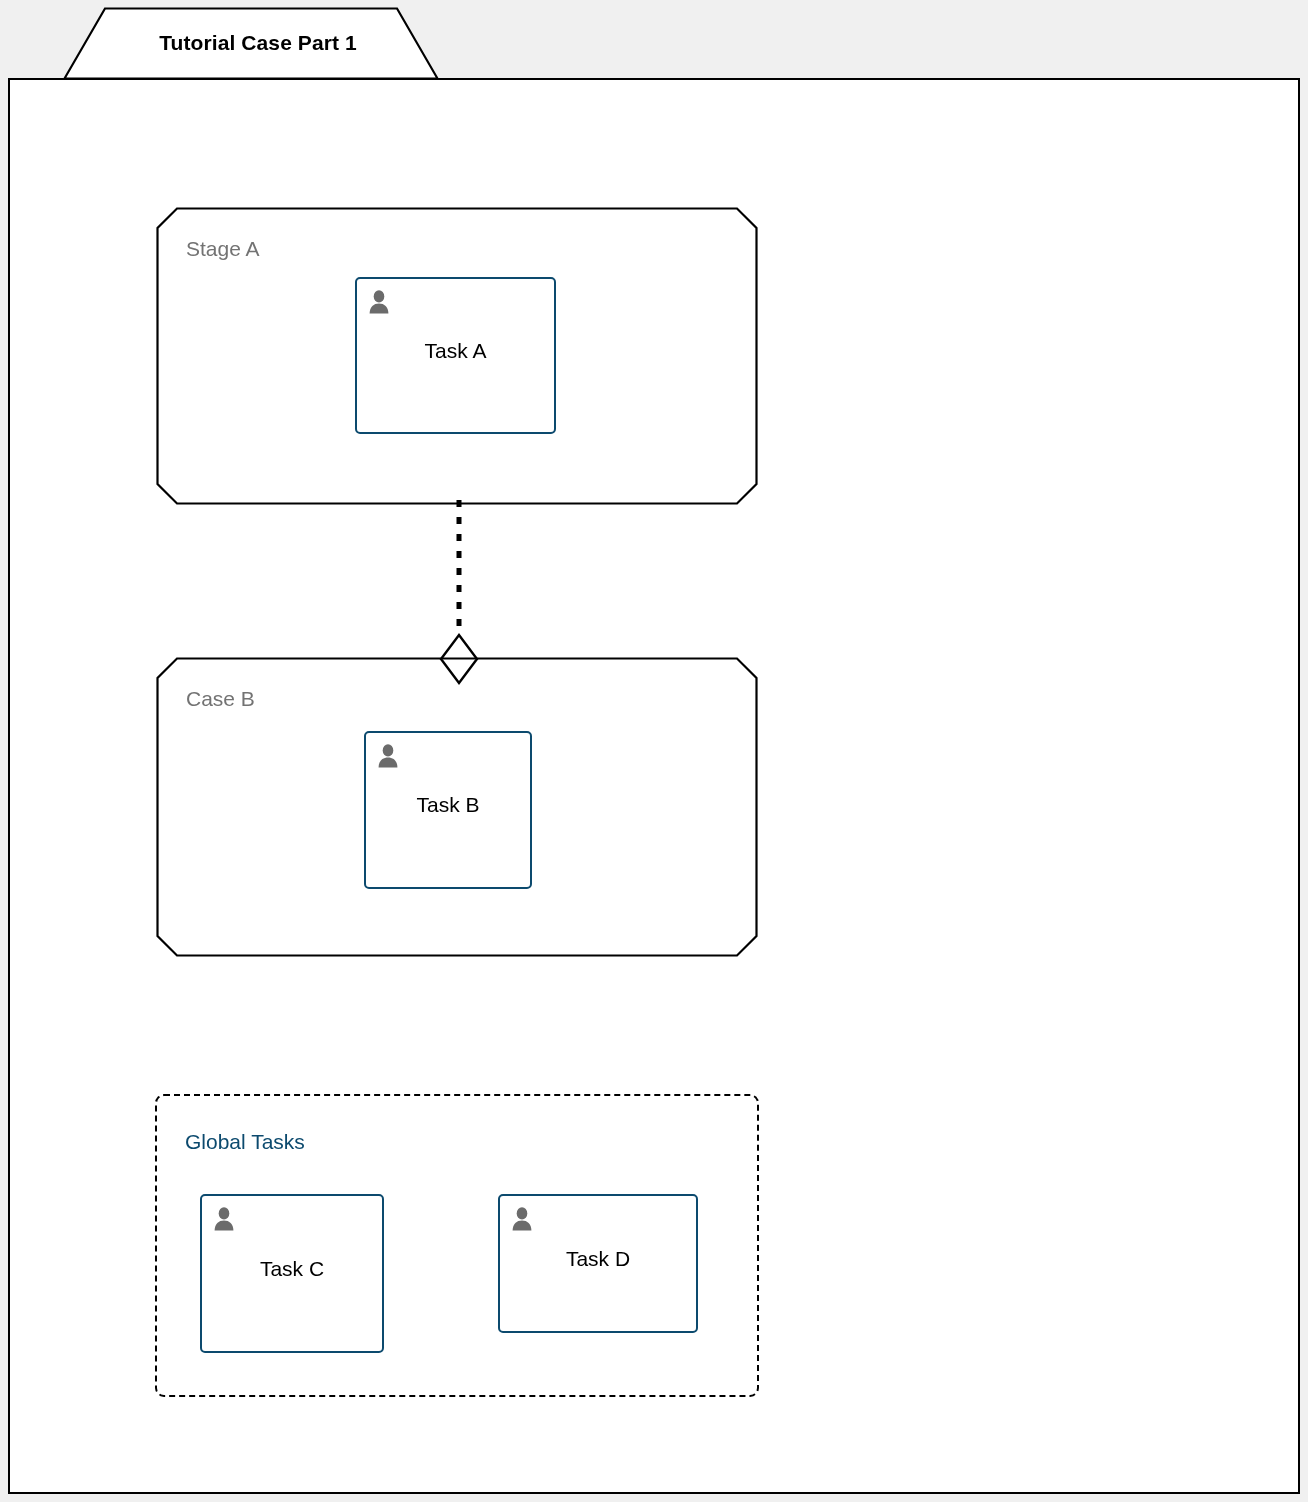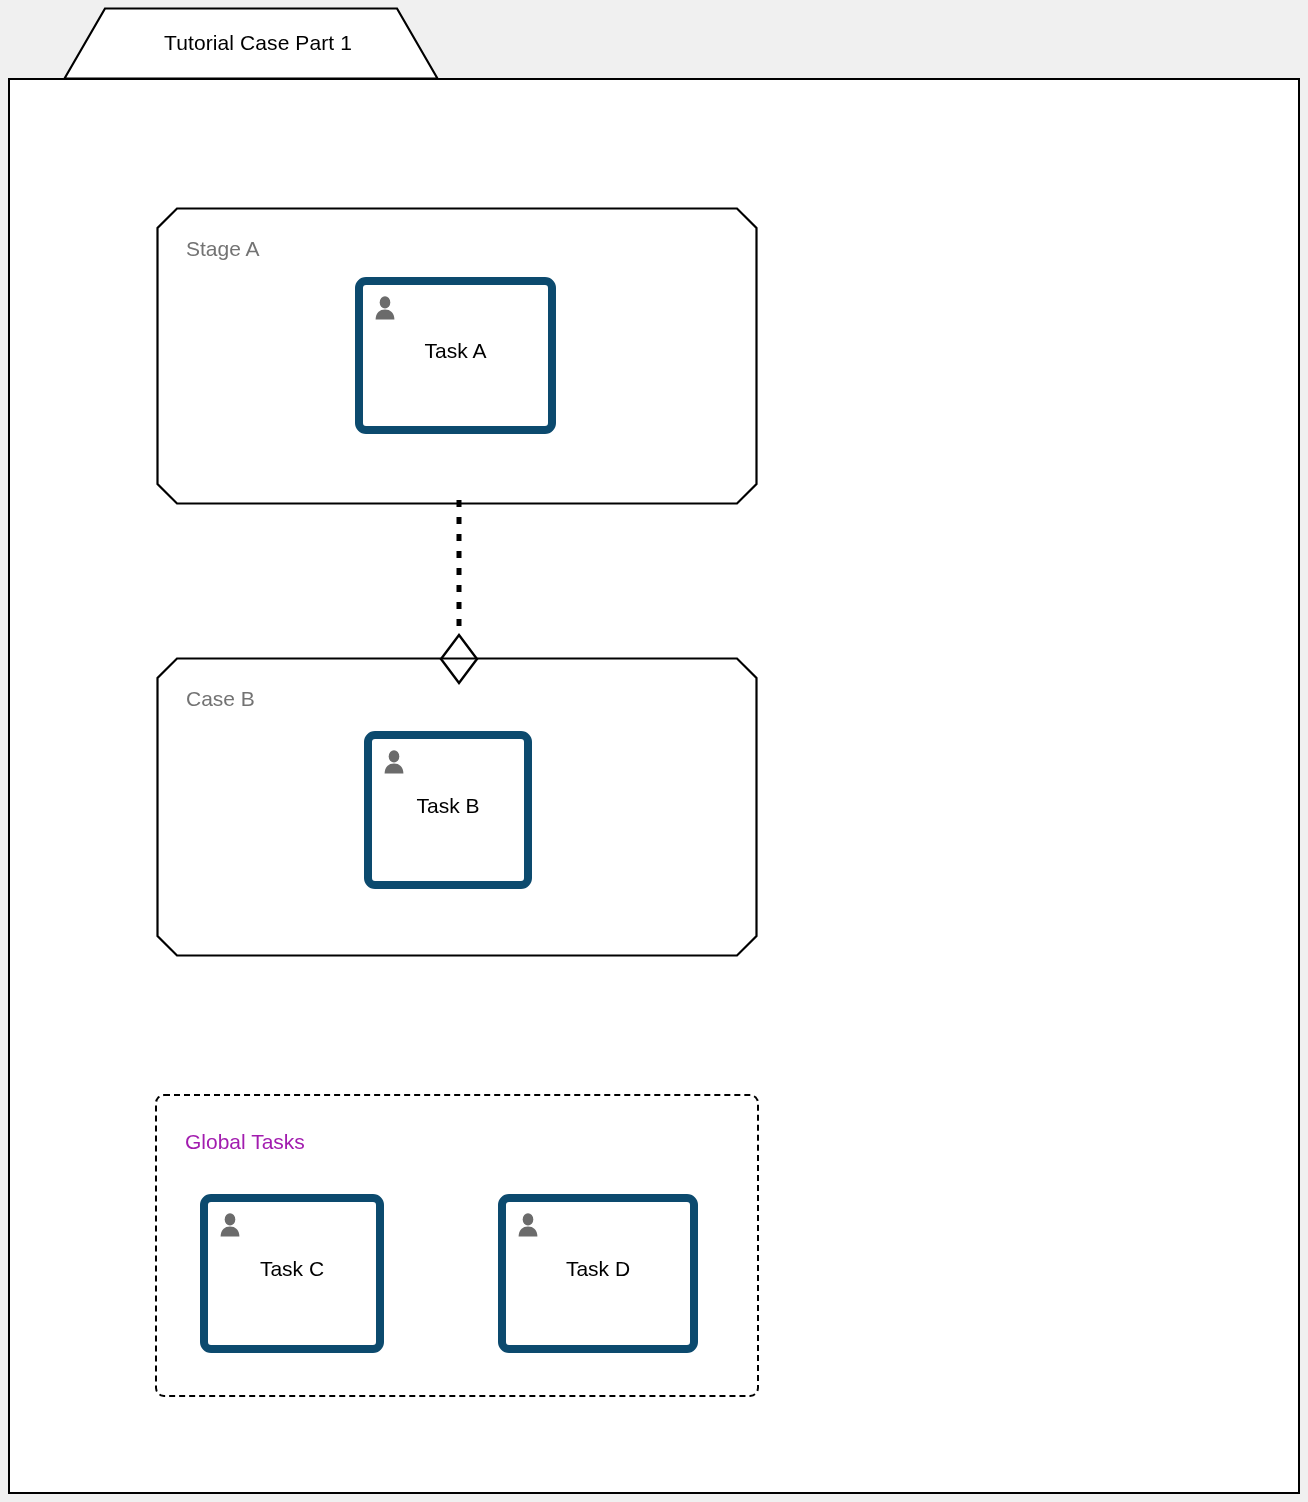--- a/index.html
+++ b/index.html
@@ -36,20 +36,21 @@
     box-sizing: border-box;
   }
 
   
   .case-tab {
     position: absolute;
     left: 63px;
     top: 7px;
     width: 376px;
     height: 91px;
+    font-weight: bold;
   }
   .case-tab svg { display: block; }
   .case-tab-label {
     position: absolute;
     left: 0; top: 0;
     width: 376px;
     height: 71px;
     display: flex;
     align-items: center;
     justify-content: center;
@@ -94,31 +95,31 @@
     border: 2px dashed #000000;
     border-radius: 9px;
     background: transparent;
     box-sizing: border-box;
   }
   .global-group-label {
     position: absolute;
     left: 30px;
     top: 36px;
     font-size: 21px;
-    color: #a21caf;
+    color: #0c4a6e;
     white-space: nowrap;
     text-align: right;
   }
 
   
   .task {
     position: absolute;
     background: #ffffff;
-    border: 8px solid #0c4a6e;
-    border-radius: 11px;
+    border: 2px solid #0c4a6e;
+    border-radius: 5px;
     box-sizing: border-box;
   }
   .task-icon {
     position: absolute;
     left: 11px;
     top: 11px;
     width: 22px;
     height: 24px;
   }
   .task-icon svg { display: block; }
@@ -130,21 +131,21 @@
     transform: translateY(-50%);
     text-align: center;
     font-size: 21px;
     color: #000000;
     white-space: nowrap;
   }
 
   #task-a { left: 355px; top: 277px; width: 201px; height: 157px; }
   #task-b { left: 364px; top: 731px; width: 168px; height: 158px; }
   #task-c { left: 200px; top: 1194px; width: 184px; height: 159px; }
-  #task-d { left: 498px; top: 1194px; width: 200px; height: 159px; }
+  #task-d { left: 498px; top: 1194px; width: 200px; height: 139px; }
 
   
   .connector {
     position: absolute;
     left: 436px;
     top: 500px;
     width: 46px;
     height: 190px;
   }
   .connector svg { display: block; overflow: visible; }

